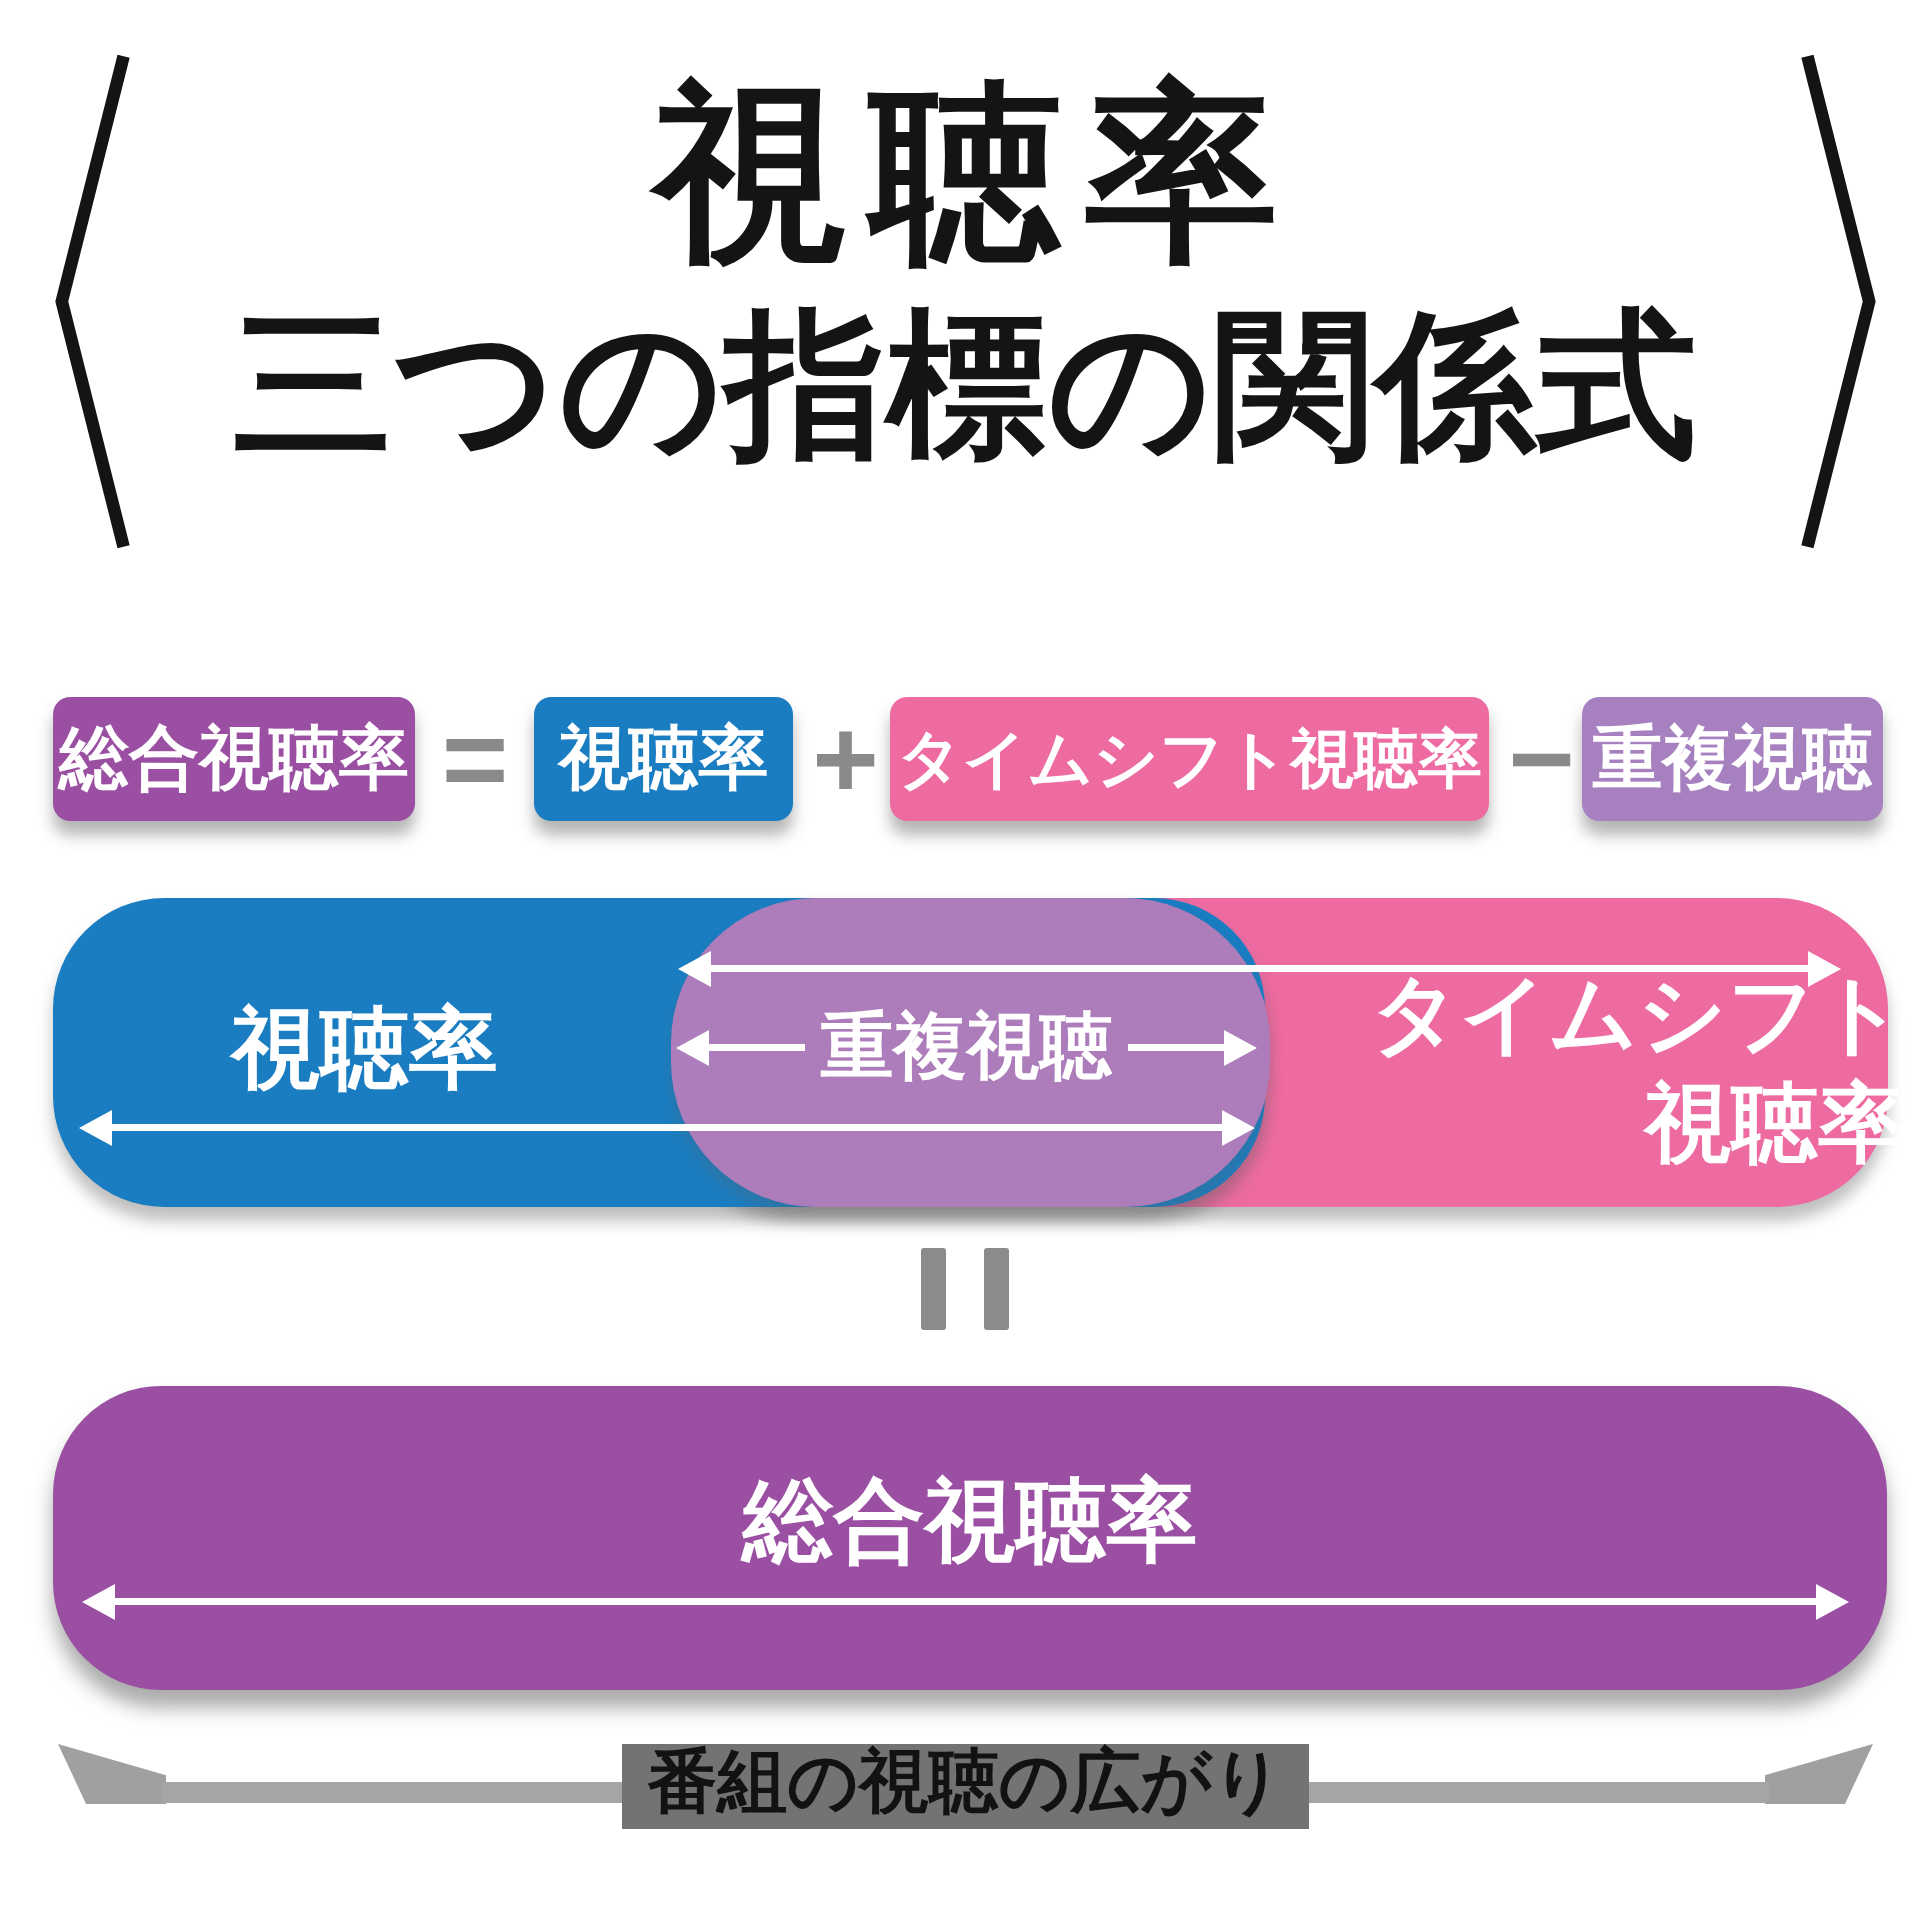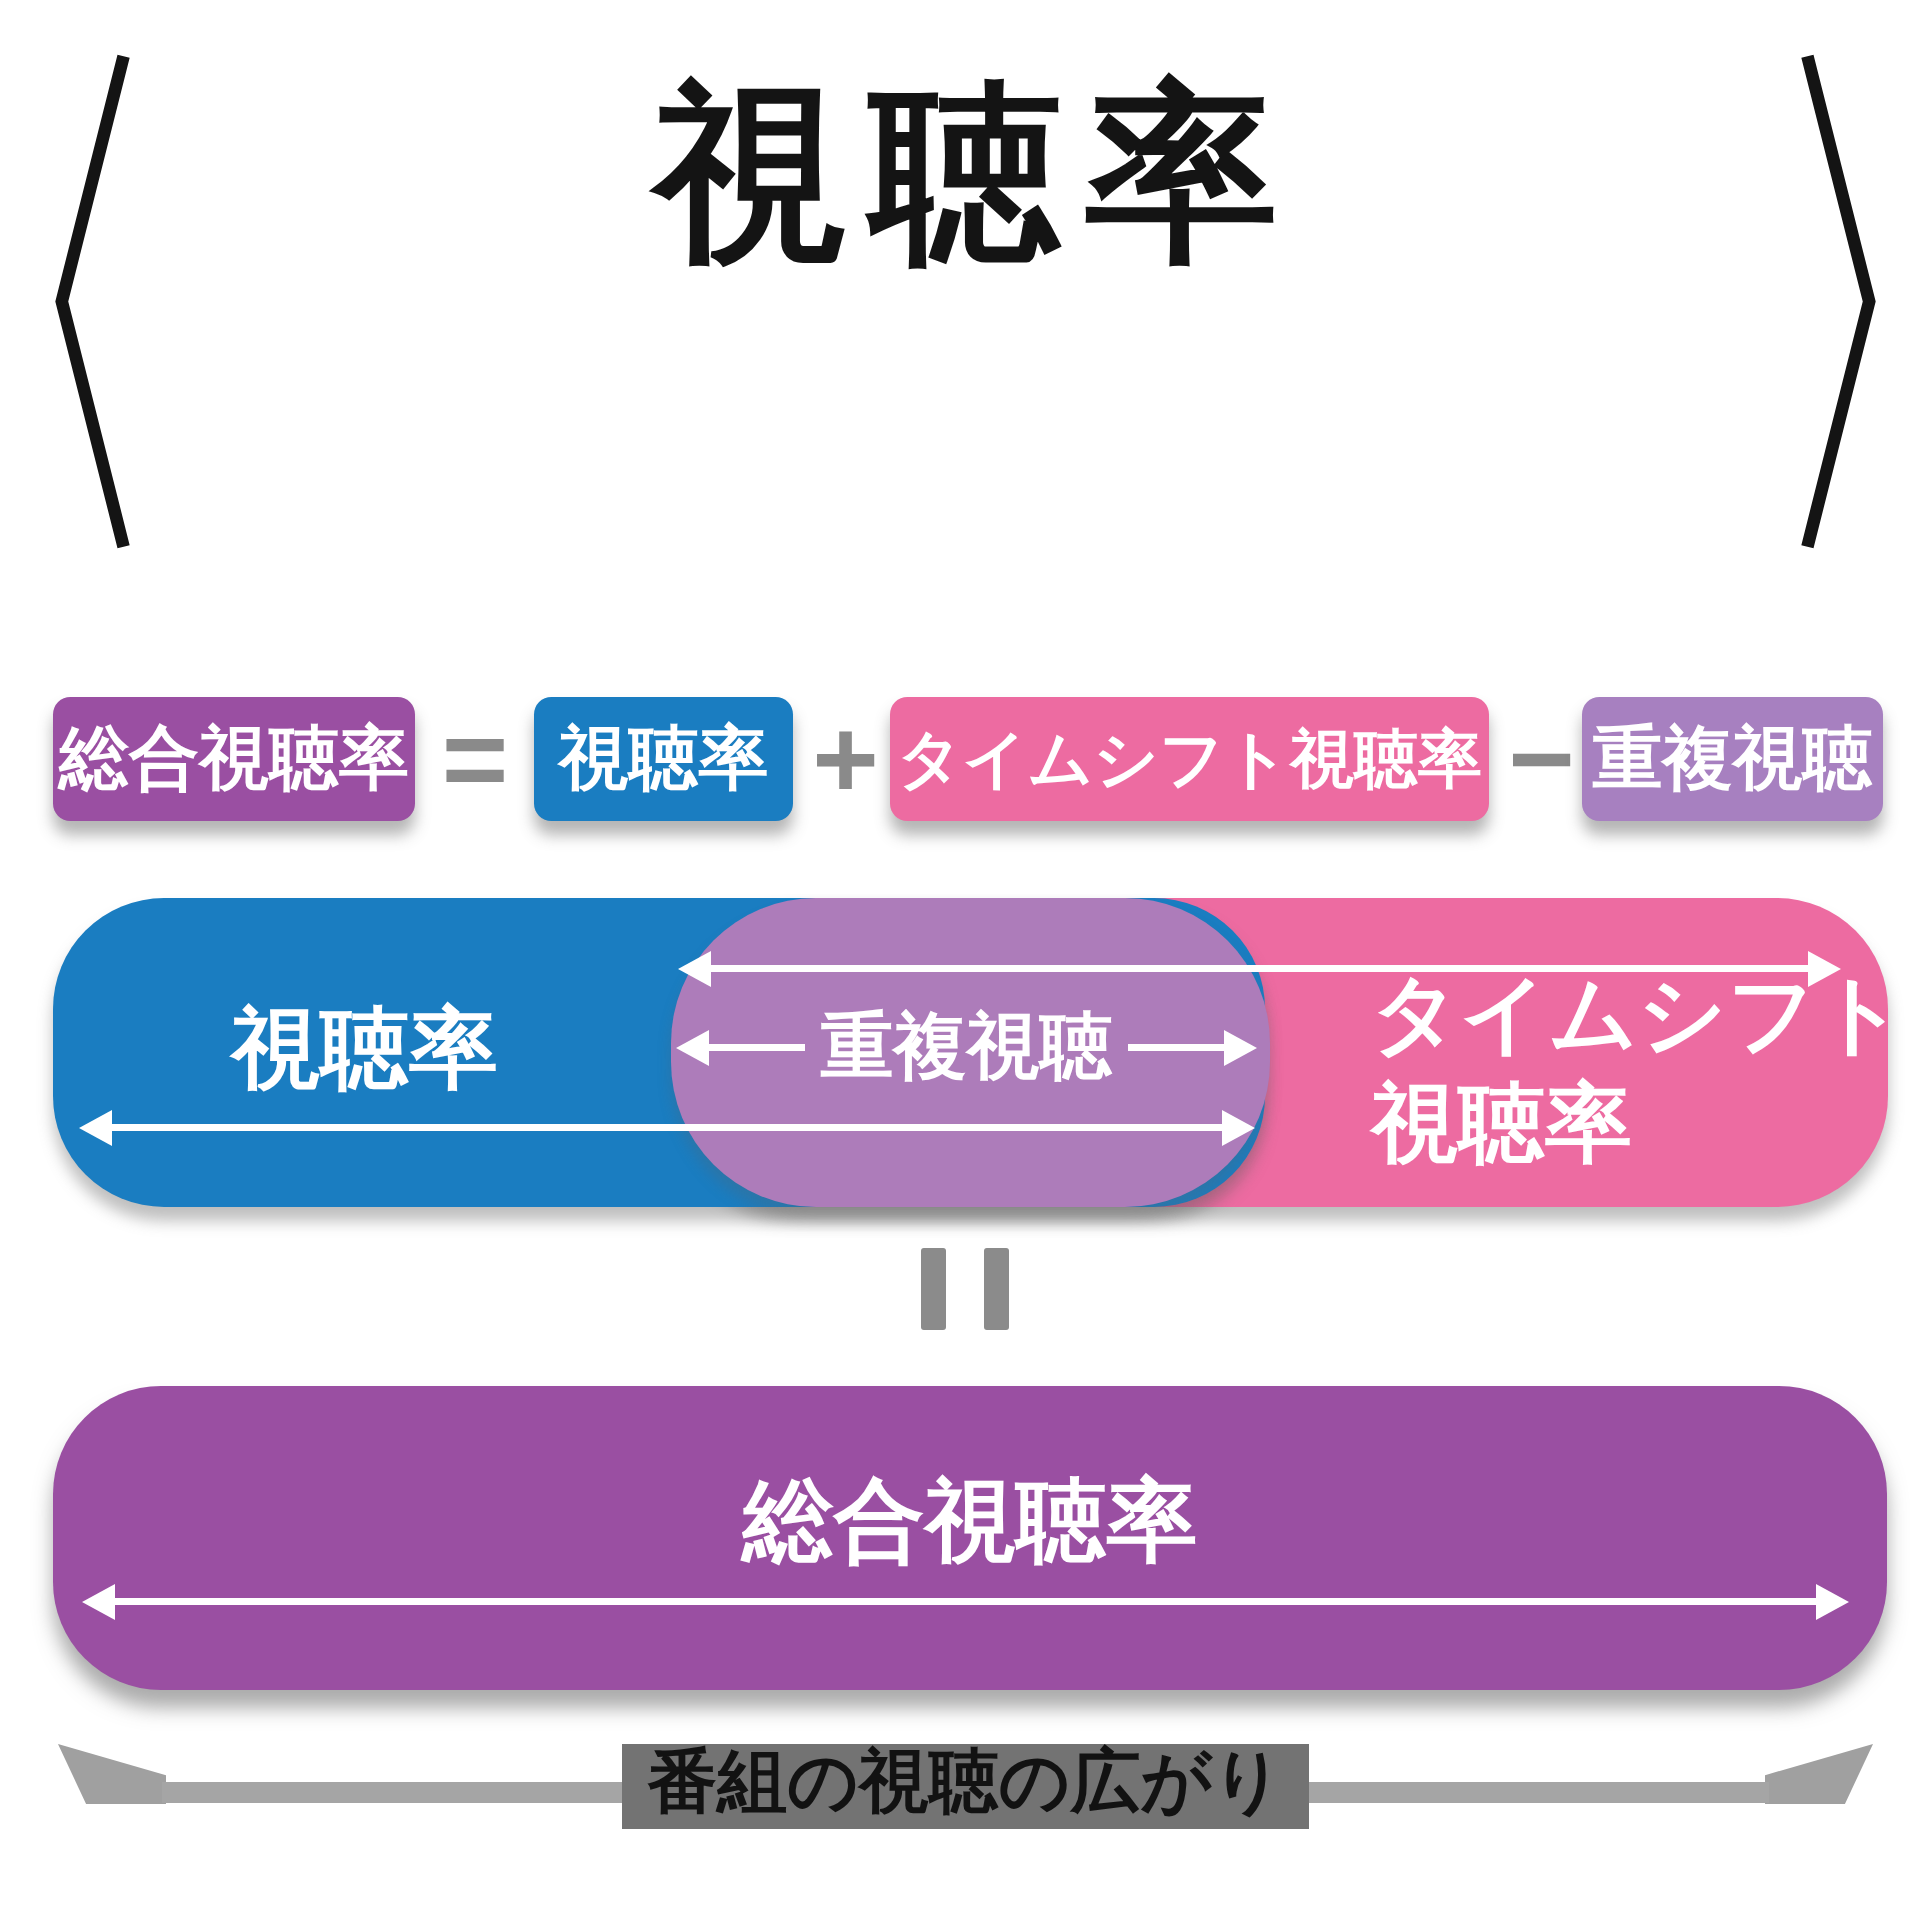--- a/index.html
+++ b/index.html
@@ -30,21 +30,21 @@
   #f-timeshift{left:890px;width:599px;font-size:64px;text-align:right;}
   #f-op-minus{left:1497px;width:89px;}
   #f-duplicate{left:1582px;width:301px;}
   
   .capsule{position:absolute;top:898px;height:309px;}
   #venn-pink{left:676px;width:1212px;border-radius:111px;box-shadow:0 13.5px 15.4px rgba(95,95,95,.40);}
   #venn-blue{left:53px;width:1212px;border-radius:111px;box-shadow:0 13.5px 15.4px rgba(95,95,95,.40);}
   #venn-overlap{left:671px;width:599px;border-radius:145px;box-shadow:0 11.6px 13.5px rgba(95,95,95,.25);}
   .venn-label{position:absolute;color:#ffffff;line-height:1;white-space:nowrap;}
   #venn-rating-label{left:53px;top:1004px;width:623px;text-align:center;font-size:89px;}
-  #venn-timeshift-label{left:1371px;top:960px;font-size:87px;line-height:1.25;text-align:left;}
+  #venn-timeshift-label{left:1371px;top:960px;font-size:87px;line-height:1.25;text-align:right;}
   .harrow{position:absolute;display:flex;align-items:center;}
   .harrow .line{flex:1;height:7.7px;background:#ffffff;}
   .tri-l{width:0;height:0;border-top:18.3px solid transparent;border-bottom:18.3px solid transparent;border-right:33px solid #ffffff;}
   .tri-r{width:0;height:0;border-top:18.3px solid transparent;border-bottom:18.3px solid transparent;border-left:33px solid #ffffff;}
   #arrow-timeshift{left:678px;top:949px;width:1163px;height:39px;}
   #arrow-overlap{left:676px;top:1007px;width:581px;height:81px;}
   #arrow-overlap .mid-label{color:#ffffff;font-size:73px;margin:0 15.4px;white-space:nowrap;}
   #arrow-rating{left:79px;top:1108px;width:1176px;height:39px;}
   
   .eqbar{position:absolute;top:1248px;width:25px;height:82px;background:#8b8b8b;border-radius:2.9px;}
@@ -68,20 +68,21 @@
 </head>
 <body>
 
 <div id="canvas">
 
   <svg id="brackets" width="1931" height="599" viewBox="0 0 2000 620">
     <polyline points="128,58 64,312 128,566" fill="none" stroke="#141414" stroke-width="13"></polyline>
     <polyline points="1872,58 1936,312 1872,566" fill="none" stroke="#141414" stroke-width="13"></polyline>
   </svg>
   <div id="title1" class="title-line">視聴率</div>
+  <div id="title2" class="title-line">三つの指標の関係式</div>
 
   <div id="f-total" class="fbox" style="background-color: rgb(154, 79, 162);">総合視聴率</div>
   <div id="f-op-eq" class="fop">=</div>
   <div id="f-rating" class="fbox" style="background-color: rgb(26, 125, 193);">視聴率</div>
   <div id="f-op-plus" class="fop">+</div>
   <div id="f-timeshift" class="fbox" style="background-color: rgb(237, 107, 161);">タイムシフト視聴率</div>
   <div id="f-op-minus" class="fop">−</div>
   <div id="f-duplicate" class="fbox" style="background-color: rgb(167, 128, 192);">重複視聴</div>
 
   <div id="venn-pink" class="capsule" style="background-color: rgb(237, 107, 161);"></div>

